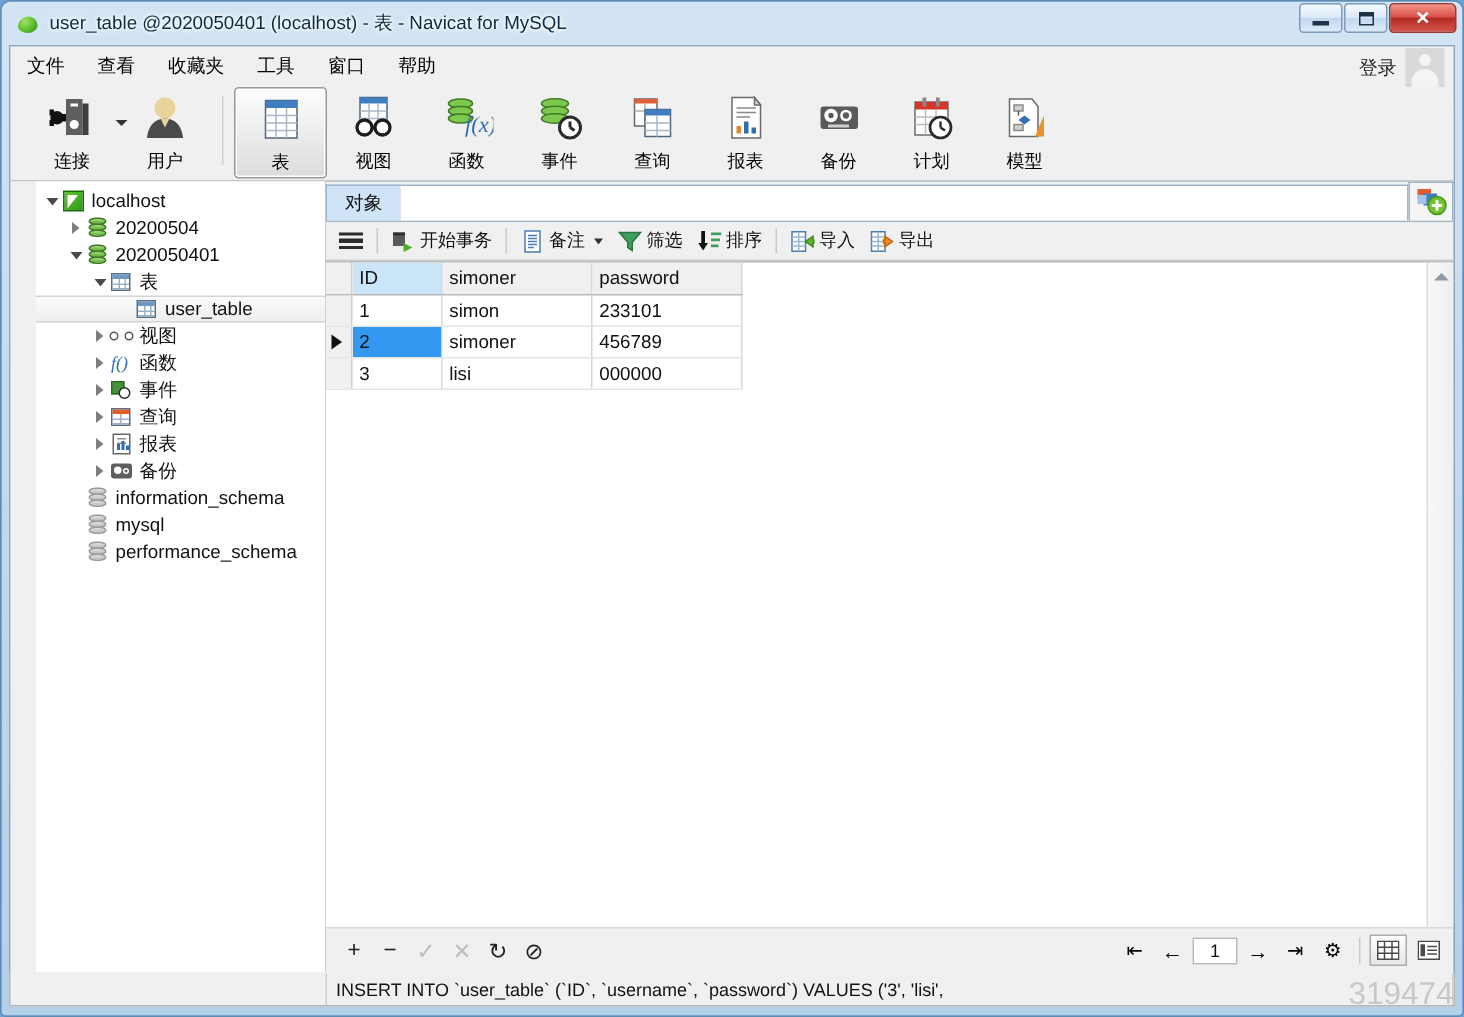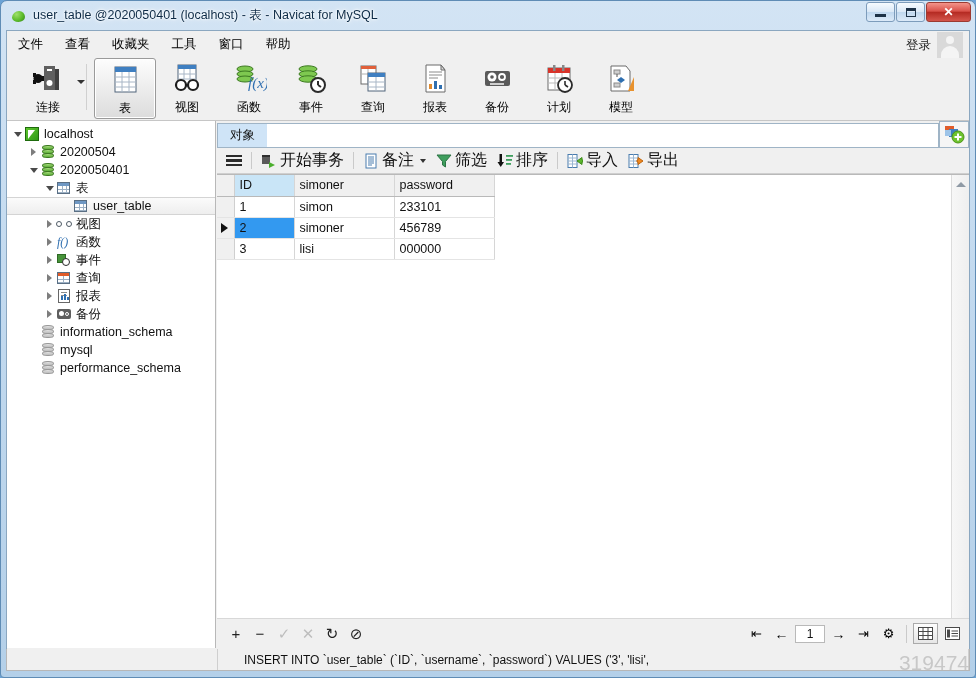--- a/index.html
+++ b/index.html
@@ -135,21 +135,21 @@
     width: 0; height: 0; border-left: 4px solid transparent;
     border-right: 4px solid transparent; border-top: 4px solid #333;
   }
 
   
   .body-area {
     position: absolute; left: 0; top: 90px; right: 0; bottom: 22px;
     background: #f0f0f0;
   }
   .sidebar {
-    position: absolute; left: 0; top: 0; width: 209px; bottom: 0;
+    position: absolute; left: 17px; top: 0; width: 209px; bottom: 0;
     background: #fff;
     border-right: 1px solid #b8b8b8;
     overflow: hidden;
     padding-top: 4px; box-sizing: border-box;
   }
   .tree-row {
     height: 18px; display: flex; align-items: center;
     font-size: 12.5px; color: #111; white-space: nowrap;
     padding-right: 4px; position: relative;
   }
@@ -260,21 +260,21 @@
   }
 
   .gridtools {
     position: absolute; left:0; top:27px; right:0; height:26px;
     background:#f0f0f0; display:flex; align-items:center;
     padding-left: 4px; box-sizing:border-box;
     border-bottom: 1px solid #cfcfcf;
   }
   .gt {
     display:flex; align-items:center; gap:3px;
-    padding: 2px 5px; font-size:16px; color:#111; white-space:nowrap;
+    padding: 2px 5px; font-size:12px; color:#111; white-space:nowrap;
   }
   .gt-sep { width:1px; height:17px; background:#cacaca; margin:0 4px; }
   .gt-ico { width:16px; height:16px; position:relative; flex:none; }
 
   .hamburger { width:16px;height:12px; position:relative;}
   .hamburger i { position:absolute;left:0;right:0;height:2.5px;background:#2b2b2b;}
 
   
   .gridwrap {
     position: absolute; left:0; top:53px; right:0; bottom:30px;
@@ -344,21 +344,21 @@
     width:25px;height:21px; border:1px solid #aaa; box-sizing:border-box;
     display:flex;align-items:center;justify-content:center;
     background: linear-gradient(180deg,#fdfdfd,#e6e6e6);
   }
   .viewtog.flat { border-color:transparent; background:transparent; }
 
   .statusbar {
     position: absolute; left:5px; right:5px; bottom:6px; height:22px;
     background:#f0f0f0; border:1px solid #b7b7b7; border-top:none;
     display:flex; align-items:center; box-sizing:border-box;
-    font-size:12px; color:#111;gap:20px;
+    font-size:12px; color:#111;
   }
   .sb-left { width:210px; flex:none; border-right:1px solid #cfcfcf; height:100%;}
   .sb-sql { flex:1; padding-left:6px; white-space:nowrap; overflow:hidden;
     border-right:1px solid #cfcfcf; height:100%; display:flex; align-items:center;}
   .sb-rec { width:255px; flex:none; padding-left:8px; display:flex; align-items:center; height:100%;}
   .watermark {
     position:absolute; right:6px; bottom:2px;
     font-size:21px; color: rgba(150,150,150,0.45);
     font-family:"Liberation Sans", sans-serif; letter-spacing:0px;
     pointer-events:none;
@@ -411,20 +411,30 @@
               <rect x="8" y="13" width="6" height="5" fill="#111"></rect>
               <circle cx="8" cy="15.5" r="4.5" fill="#111"></circle>
               <rect x="3" y="10" width="3" height="4" fill="#111"></rect>
               <rect x="3" y="17" width="3" height="4" fill="#111"></rect>
             </svg>
           </div>
           <div class="tb-lab">连接</div>
           <span class="tb-caret"></span>
         </div>
 
+        <div class="tb-item">
+          <div class="tb-ico">
+            <svg width="36" height="34" viewBox="0 0 36 34">
+              <circle cx="18" cy="9" r="7" fill="#e8d49a"></circle>
+              <path d="M6 29 C7 19 13 16 18 16 C23 16 29 19 30 29 Z" fill="#4a4a4a"></path>
+              <path d="M15 16 L18 22 L21 16 Z" fill="#e8d49a"></path>
+            </svg>
+          </div>
+          <div class="tb-lab">用户</div>
+        </div>
 
         <div class="tb-sep"></div>
 
         <div class="tb-item active">
           <div class="tb-ico">
             <svg width="36" height="34" viewBox="0 0 36 34">
               <rect x="8" y="3" width="21" height="25" fill="#fff" stroke="#51657b"></rect>
               <rect x="8" y="3" width="21" height="5" fill="#3f7fc1"></rect>
               <line x1="8" y1="13" x2="29" y2="13" stroke="#a8b6c6"></line>
               <line x1="8" y1="18" x2="29" y2="18" stroke="#a8b6c6"></line>

